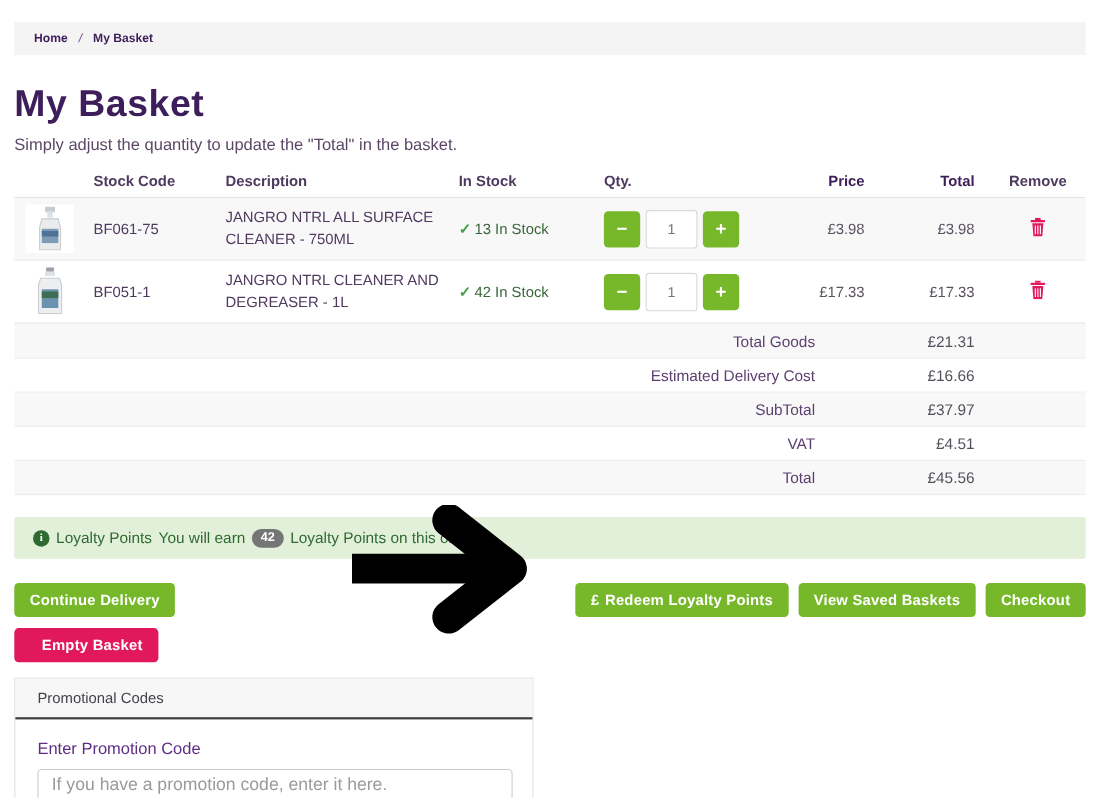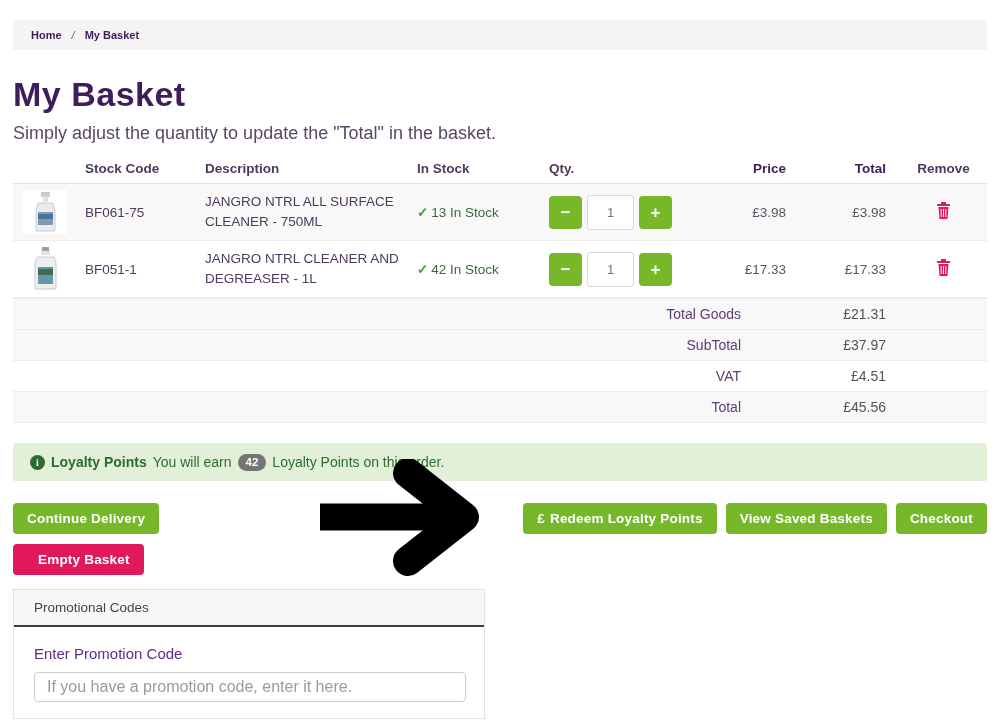--- a/index.html
+++ b/index.html
@@ -10,21 +10,21 @@
 
   
   .breadcrumb { margin:8px 13px 0; width:974px; height:30px; background:#f4f4f4;
     display:flex; align-items:center; padding-left:18px; gap:10px;
     font-size:11px; font-weight:bold; color:#3d1d5a; }
   .crumb-sep { color:#6a4b86; font-weight:normal; font-style:italic; }
   .crumb { cursor:pointer; }
 
   
   .page-title { margin:25px 13px 0; font-size:34px; font-weight:bold; color:#3d1d5a; letter-spacing:0.5px; }
-  .page-sub { margin:9px 13px 0; font-size:18px; color:#5a4766; }
+  .page-sub { margin:9px 13px 0; font-size:15px; color:#5a4766; }
 
   
   .btable { margin-top:10px; }
   .trow { display:grid;
     grid-template-columns:68px 120px 212px 132px 160px 95px 100px 87px;
     align-items:center; }
   .thead { height:30px; font-size:14px; font-weight:bold; color:#3d1d5a;
     border-bottom:1px solid #e3e3e3; align-items:center; }
   .prod-row { min-height:48px; padding:6px 0; border-bottom:1px solid #ececec; }
   .prod-row.alt { background:#f8f8f8; }
@@ -58,21 +58,21 @@
   .slabel { text-align:right; font-size:14px; color:#5c3f70; }
   .svalue { text-align:right; padding-right:14px; font-size:14px; color:#55505b; }
 
   
   .loyalty { margin-top:20px; height:38px; background:#e2f0da; border-radius:2px;
     display:flex; align-items:center; padding-left:17px; gap:6px;
     font-size:14px; color:#2f6b31; }
   .loy-ico { width:15px; height:15px; border-radius:50%; background:#2f6b31; color:#fff;
     font-size:10px; font-weight:bold; display:inline-flex; align-items:center;
     justify-content:center; font-family:"Liberation Serif", serif; }
-  .loy-bold { font-weight:bold; }
+  .loy-bold { font-weight:normal; }
   .loy-badge { background:#757575; color:#fff; font-size:11.5px; font-weight:bold;
     border-radius:9px; padding:2.5px 8px; }
 
   
   .btn { border:none; border-radius:4px; color:#fff; font-weight:bold;
     font-size:13.5px; padding:8px 14px; cursor:pointer;
     font-family:"Liberation Sans", sans-serif; letter-spacing:0.2px; }
   .btn.green { background:#76b82a; }
   .btn.pink { background:#e2185d;padding-left:25px; }
   .actions { margin-top:22px; display:flex; justify-content:space-between; align-items:flex-start; }
@@ -187,20 +187,24 @@
           </svg>
         </button>
       </div>
     </div>
 
     <div class="summary">
       <div class="srow alt">
         <div class="slabel">Total Goods</div>
         <div class="svalue">£21.31</div>
       </div>
+      <div class="srow">
+        <div class="slabel">Estimated Delivery Cost</div>
+        <div class="svalue">£16.66</div>
+      </div>
       <div class="srow alt">
         <div class="slabel">SubTotal</div>
         <div class="svalue">£37.97</div>
       </div>
       <div class="srow">
         <div class="slabel">VAT</div>
         <div class="svalue">£4.51</div>
       </div>
       <div class="srow alt">
         <div class="slabel">Total</div>

